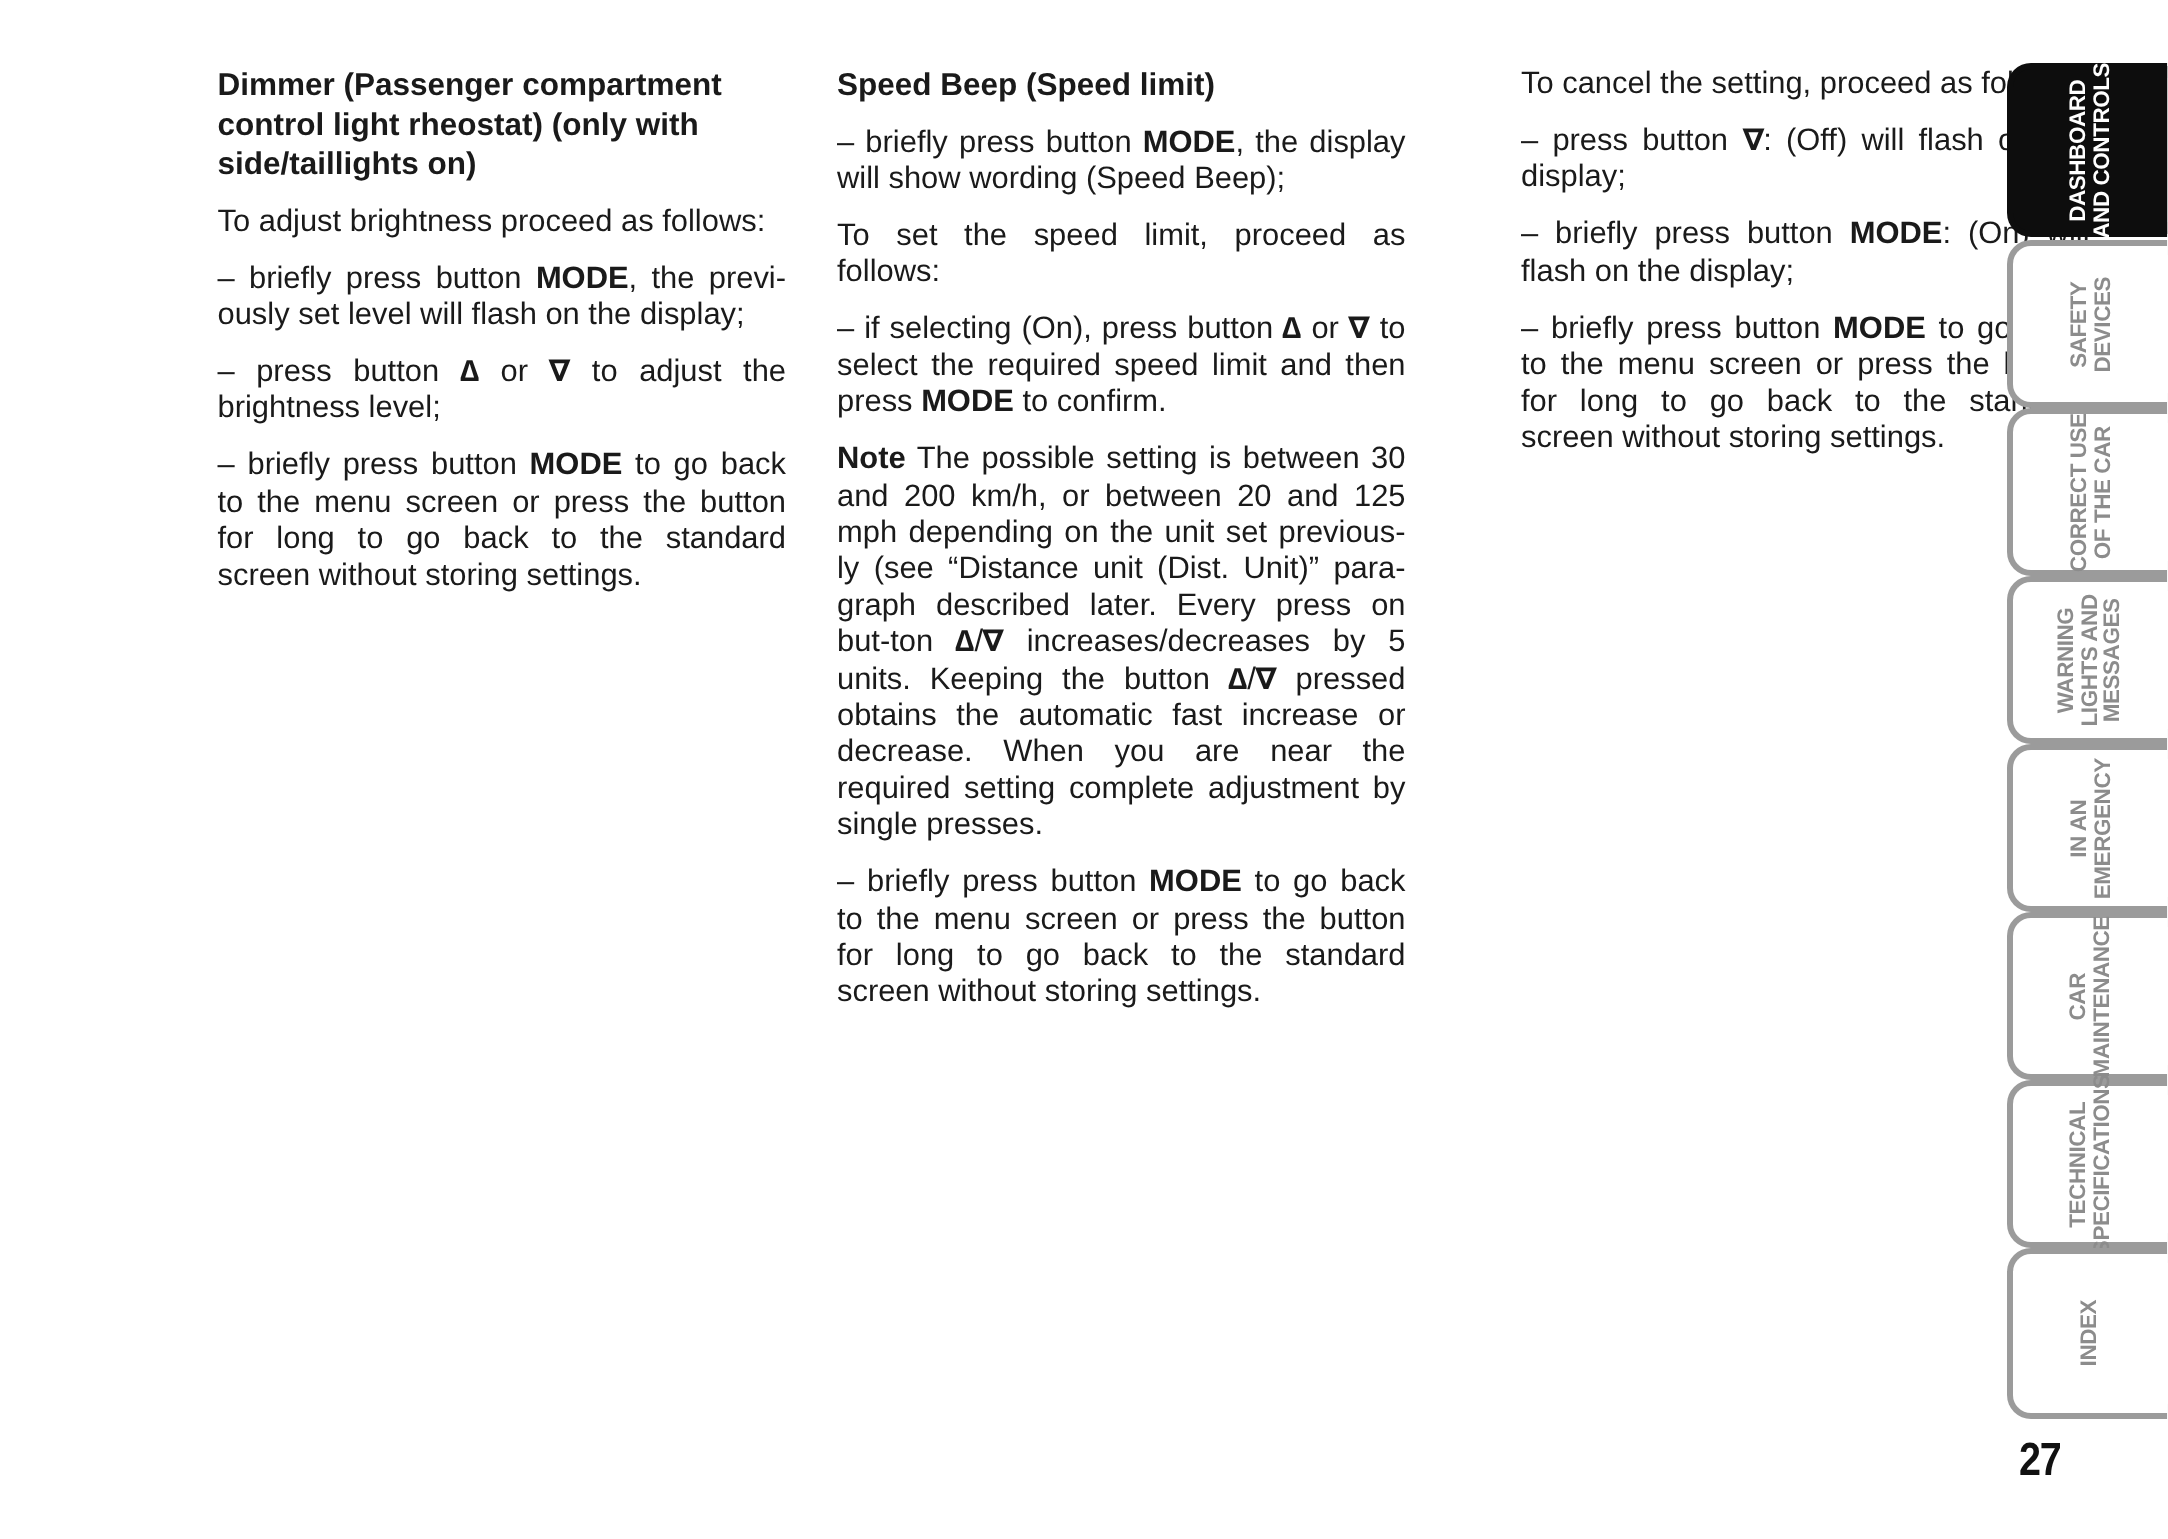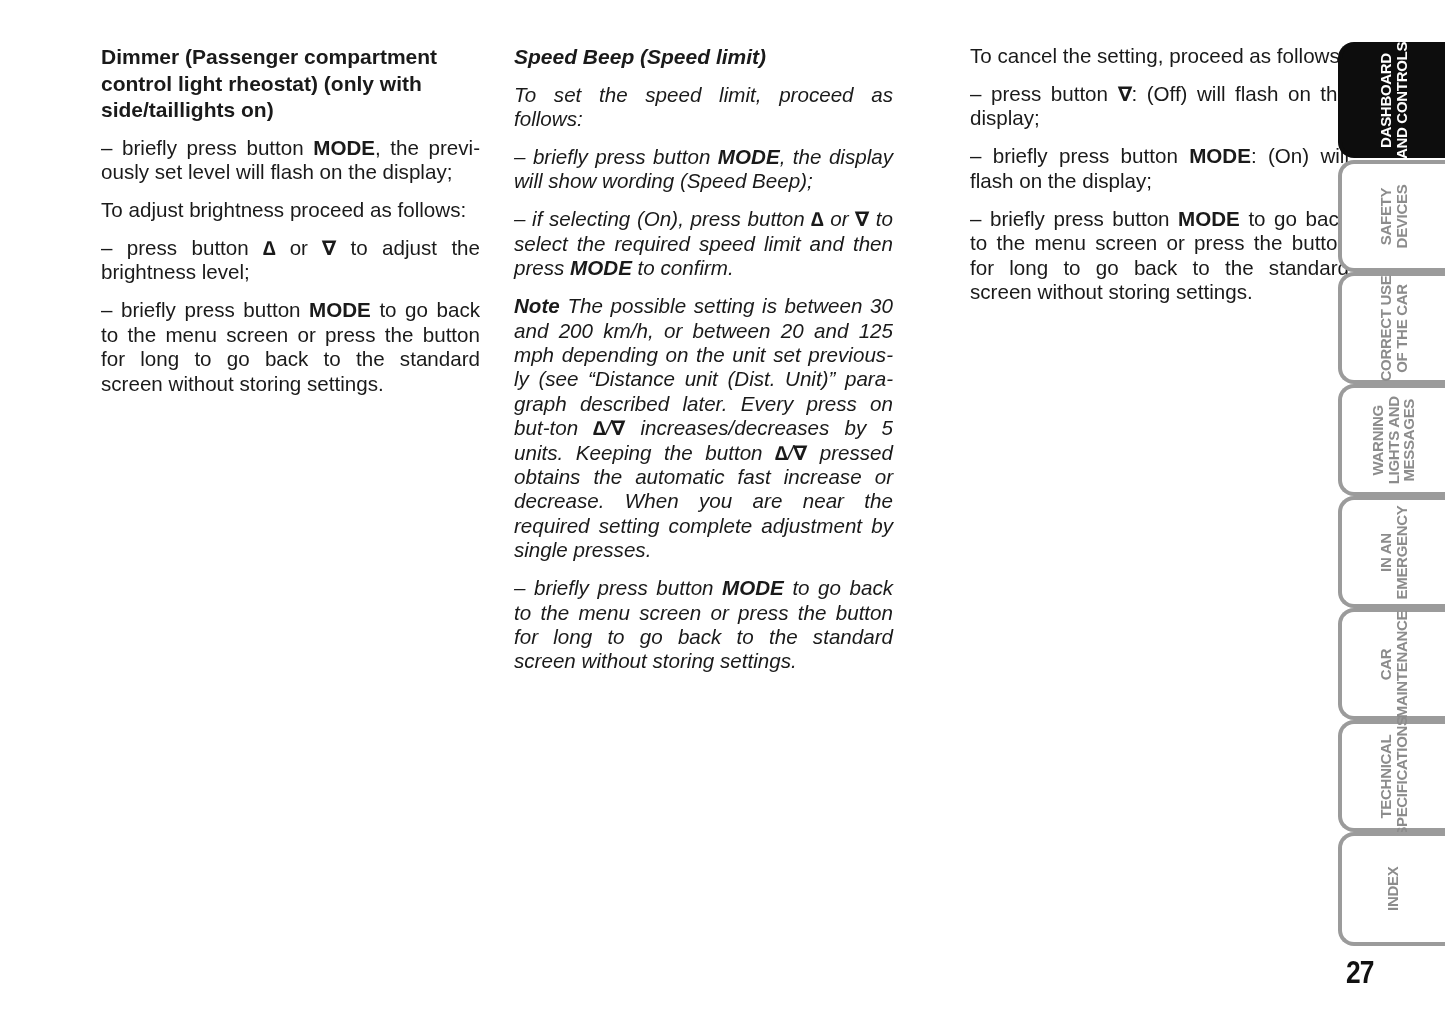--- a/index.html
+++ b/index.html
@@ -1,51 +1,51 @@
 <!DOCTYPE html>
 <html><head>
 <meta charset="utf-8">
 <style>
   html, body { margin:0; padding:0; background:#ffffff; }
   body { width:1445px; height:1026px; position:relative; overflow:hidden; color:#1a1a1a;
          font-family:"Liberation Sans", "DejaVu Sans", sans-serif; }
-  .col { position:absolute; top:44px; width:379px; font-size:20.6px; line-height:24.4px; }
+  .col { position:absolute; top:44px; width:379px; font-size:20.6px; line-height:24.4px;margin-left:44px; }
   .col p { margin:0 0 13.6px 0; text-align:justify; }
   .col h2 { margin:0 0 12px 0; font-size:21px; line-height:26.5px; font-weight:bold; }
   #col1 { left:101px; }
-  #col2 { left:514px;font-style:italic; }
+  #col2 { left:514px; }
   #col3 { left:970px; }
   .b { font-weight:bold; }
   .tri { font-weight:bold; font-size:20px; display:inline-block; transform:scaleX(1.05); }
   .tabs { position:absolute; left:1338px; top:42px; width:107px; }
   .tab { position:absolute; left:0; width:107px; box-sizing:border-box; border:4px solid #9b9b9b; border-right:none;
          border-radius:16px 0 0 16px; background:#fff; display:flex; align-items:center; justify-content:center; }
   .tab.active { background:#0d0d0d; border-color:#0d0d0d; }
   .tab-label { transform:rotate(-90deg); white-space:pre; text-align:center; font-weight:bold;
                font-family:"Liberation Sans", sans-serif; font-size:15px; line-height:15.5px; color:#8c8c8c;
                letter-spacing:-0.3px; transform-origin:center; }
   .tab.active .tab-label { color:#ffffff; }
   .page-num { position:absolute; left:1346px; top:955px; font-size:31px; font-weight:bold; font-style:normal;
               font-family:"Liberation Sans", sans-serif; letter-spacing:-1px; color:#111; transform:scaleX(0.85); transform-origin:left; }
 </style>
 </head>
 <body>
 
 <div class="col" id="col1">
   <h2 style="width:375px">Dimmer (Passenger compartment control light rheostat) (only with side/taillights on)</h2>
+  <p>To adjust brightness proceed as follows:</p>
   <p><span>– briefly press button </span><span class="b">MODE</span><span>, the previ-ously set level will flash on the display;</span></p>
-  <p>To adjust brightness proceed as follows:</p>
   <p><span>– press button </span><span class="tri">∆</span><span> or </span><span class="tri">∇</span><span> to adjust the brightness level;</span></p>
   <p><span>– briefly press button </span><span class="b">MODE</span><span> to go back to the menu screen or press the button for long to go back to the standard screen without storing settings.</span></p>
 </div>
 
 <div class="col" id="col2">
   <h2>Speed Beep (Speed limit)</h2>
+  <p><span>– briefly press button </span><span class="b">MODE</span><span>, the display will show wording (Speed Beep);</span></p>
   <p>To set the speed limit, proceed as follows:</p>
-  <p><span>– briefly press button </span><span class="b">MODE</span><span>, the display will show wording (Speed Beep);</span></p>
   <p><span>– if selecting (On), press button </span><span class="tri">∆</span><span> or </span><span class="tri">∇</span><span> to select the required speed limit and then press </span><span class="b">MODE</span><span> to confirm.</span></p>
   <p><span class="b">Note</span><span> The possible setting is between 30 and 200 km/h, or between 20 and 125 mph depending on the unit set previous-ly (see “Distance unit (Dist. Unit)” para-graph described later. Every press on but-ton </span><span class="tri">∆</span>/<span class="tri">∇</span><span> increases/decreases by 5 units. Keeping the button </span><span class="tri">∆</span>/<span class="tri">∇</span><span> pressed obtains the automatic fast increase or decrease. When you are near the required setting complete adjustment by single presses.</span></p>
   <p><span>– briefly press button </span><span class="b">MODE</span><span> to go back to the menu screen or press the button for long to go back to the standard screen without storing settings.</span></p>
 </div>
 
 <div class="col" id="col3">
   <p>To cancel the setting, proceed as follows:</p>
   <p><span>– press button </span><span class="tri">∇</span><span>: (Off) will flash on the display;</span></p>
   <p><span>– briefly press button </span><span class="b">MODE</span><span>: (On) will flash on the display;</span></p>
   <p><span>– briefly press button </span><span class="b">MODE</span><span> to go back to the menu screen or press the button for long to go back to the standard screen without storing settings.</span></p>

